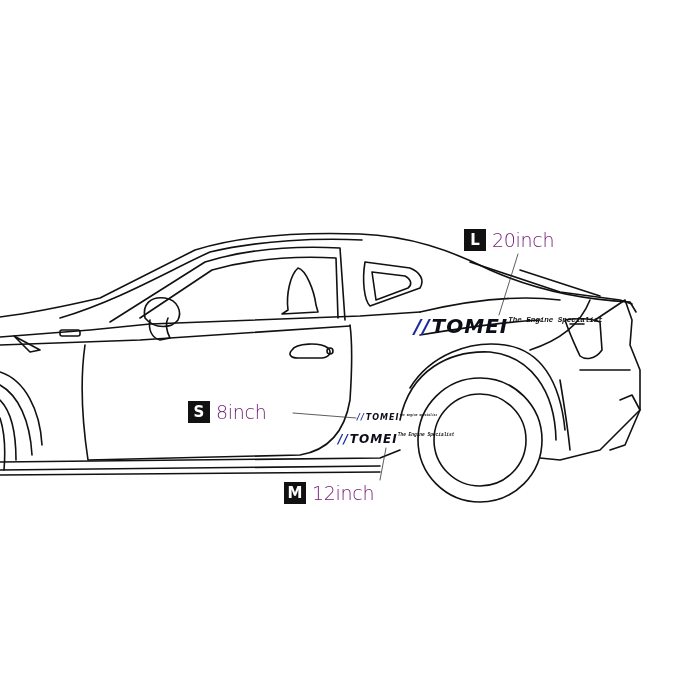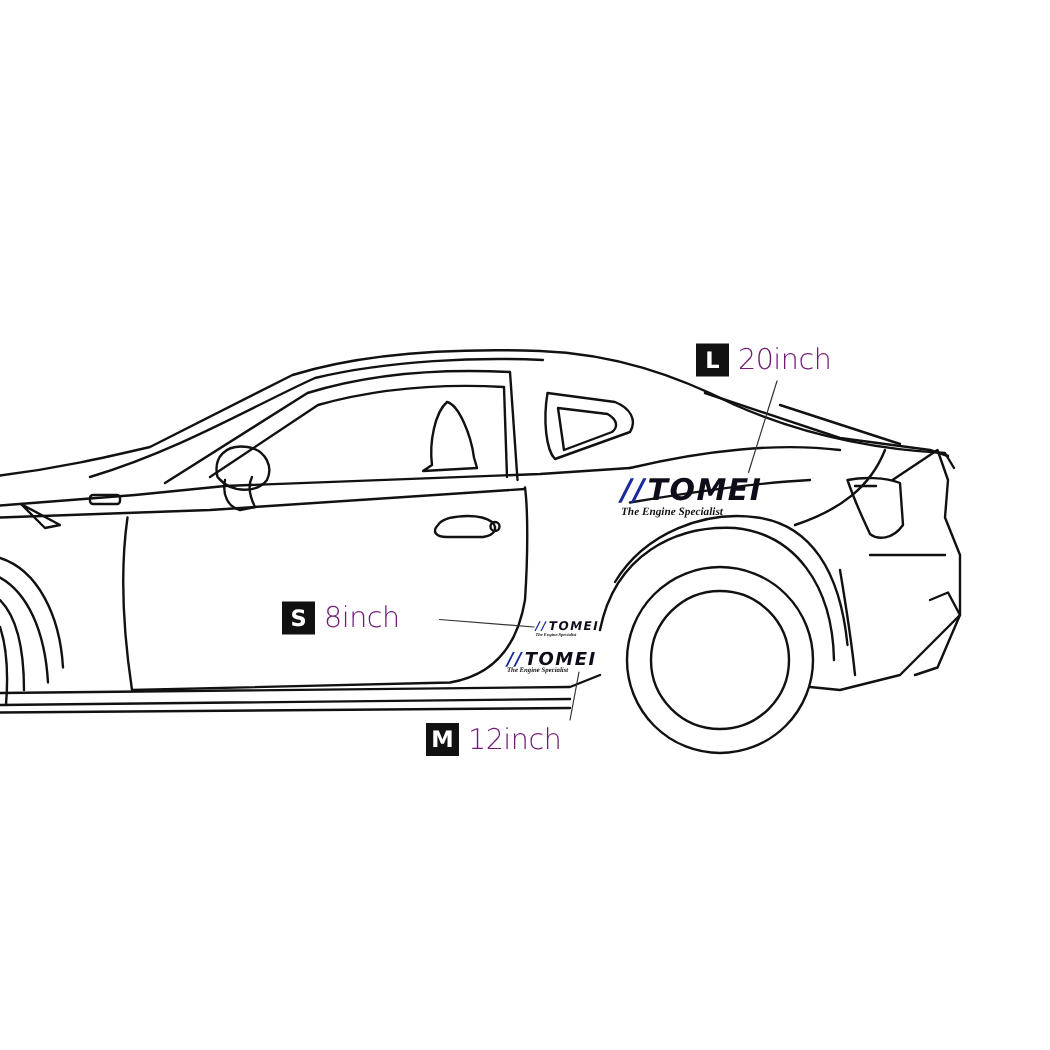--- a/index.html
+++ b/index.html
@@ -1,24 +1,24 @@
 <!DOCTYPE html>
 <html><head>
   <meta charset="utf-8">
   <style>
     html, body { margin: 0; padding: 0; background: #ffffff; }
     body { width: 700px; height: 700px; position: relative; overflow: hidden; font-family: "DejaVu Sans", sans-serif; }
     svg.car { position: absolute; left: 0; top: 0; }
     .size-label { position: absolute; display: flex; align-items: center; gap: 6px; }
     .badge { background: #111; color: #fff; font-family: "DejaVu Sans", sans-serif; font-weight: bold; display: inline-flex; align-items: center; justify-content: center; width: 22px; height: 22px; font-size: 15px; }
     .size-text { color: #701a75; font-size: 19px; font-family: "DejaVu Sans", sans-serif; font-weight: 300; letter-spacing: -0.3px; }
-    .logo { position: absolute; display: flex; flex-direction: column; align-items: flex-start; }
+    .logo { position: absolute; display: flex; align-items: flex-start; }
     .logo .brand { font-family: "DejaVu Sans", sans-serif; font-weight: bold; font-style: italic; color: #0d0d1a; letter-spacing: 1px; line-height: 1; }
     .logo .brand .mark { color: #1a2a9c; margin-right: 1px; }
-    .logo .tag { font-family: Liberation Serif, serif; font-weight: bold; font-style: italic; color: #111; line-height: 1; white-space: nowrap; }
+    .logo .tag { font-family: Liberation Mono, monospace; font-weight: bold; font-style: italic; color: #111; line-height: 1; white-space: nowrap; }
   </style>
 </head>
 <body>
 
 <svg class="car" width="700" height="700" viewBox="0 0 700 700" fill="none" stroke="#111" stroke-width="1.6" stroke-linecap="round" stroke-linejoin="round">
 
   <path d="M0 317 C 40 312 70 305 100 298 L 195 250 C 240 236 300 232 360 234 C 410 236 450 250 490 270 C 540 292 590 300 630 302 L 636 312"></path>
   <path d="M60 318 C 120 300 170 270 210 252 C 260 240 320 238 362 240"></path>
 
   <path d="M110 322 L 205 262 C 250 248 300 246 340 248 L 345 320"></path>

